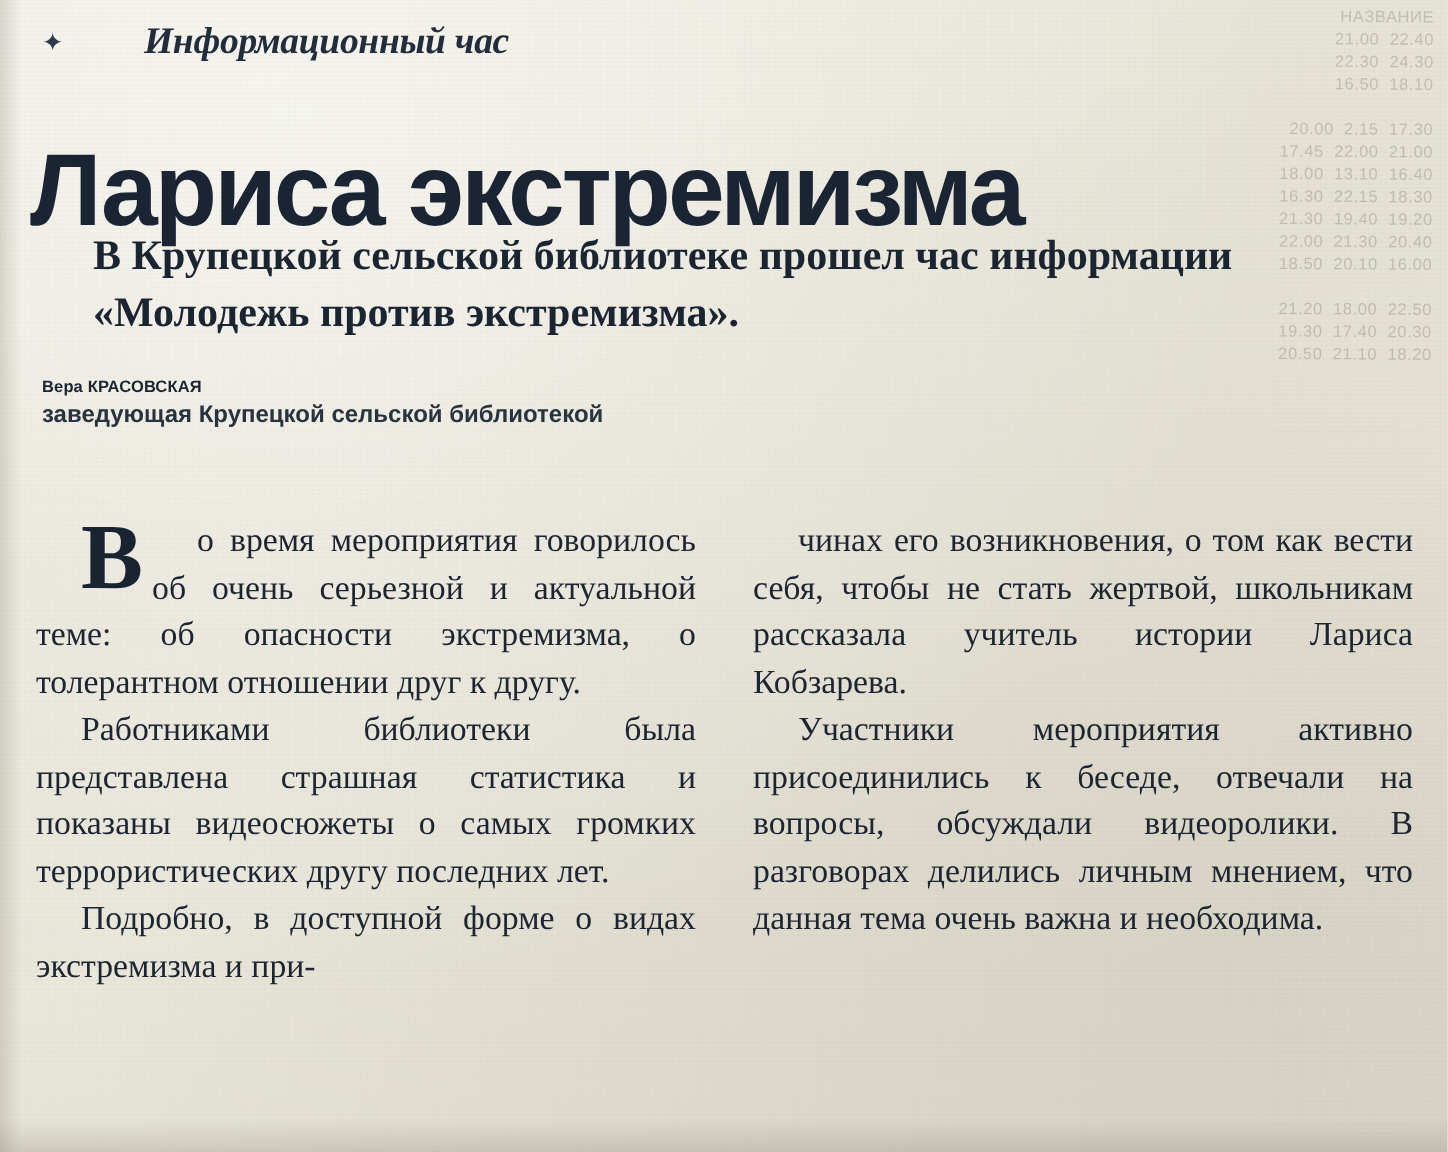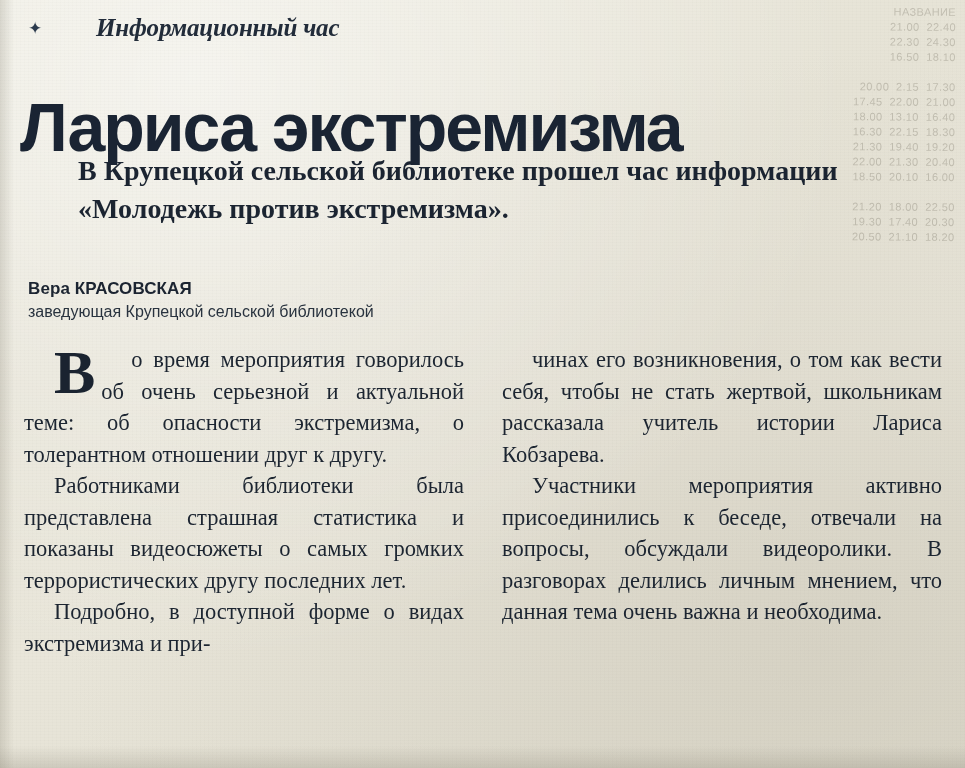--- a/index.html
+++ b/index.html
@@ -96,48 +96,47 @@
     font-size: 68px;
     line-height: 74px;
     letter-spacing: -2px;
     color: #1a2433;
     white-space: nowrap;
   }
 
   
   .standfirst {
     position: absolute;
-    left: 78px;
+    left: 62px;
     top: 152px;
     width: 800px;
     font-family: "Liberation Serif", serif;
     font-weight: bold;
     font-size: 28px;
     line-height: 38px;
     color: #1b2431;
   }
 
   
   .byline {
     position: absolute;
     left: 28px;
     top: 252px;
     font-family: "Liberation Sans", sans-serif;
   }
   .byline-name {
-    font-size: 17px;
+    font-size: 11px;
     font-weight: bold;
     color: #1b2431;
     letter-spacing: .1px;
-    margin-top: 27px;
   }
   .byline-role {
     margin-top: 4px;
     font-size: 16px;
-    font-weight: normal;
+    font-weight: bold;
     color: #29333f;
     letter-spacing: 0px;
   }
 
   
   .columns {
     position: absolute;
     left: 24px;
     top: 344px;
     width: 918px;

